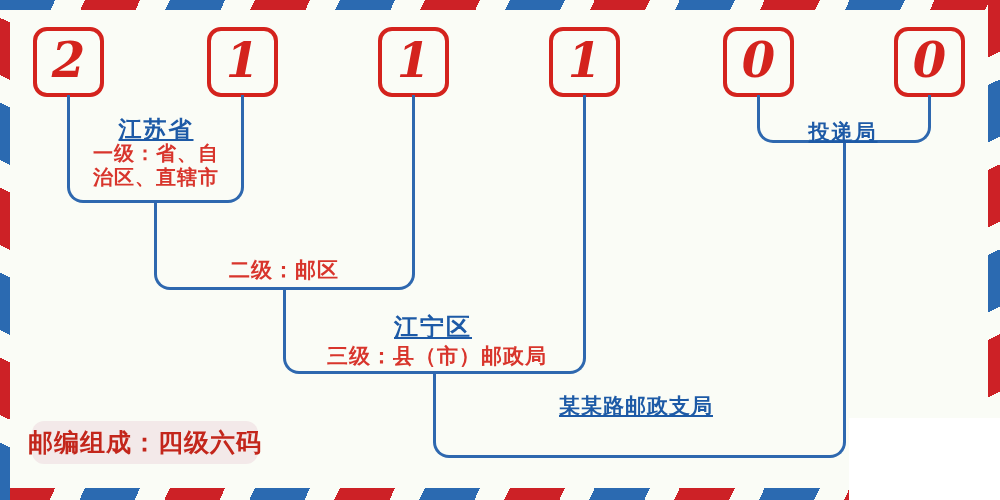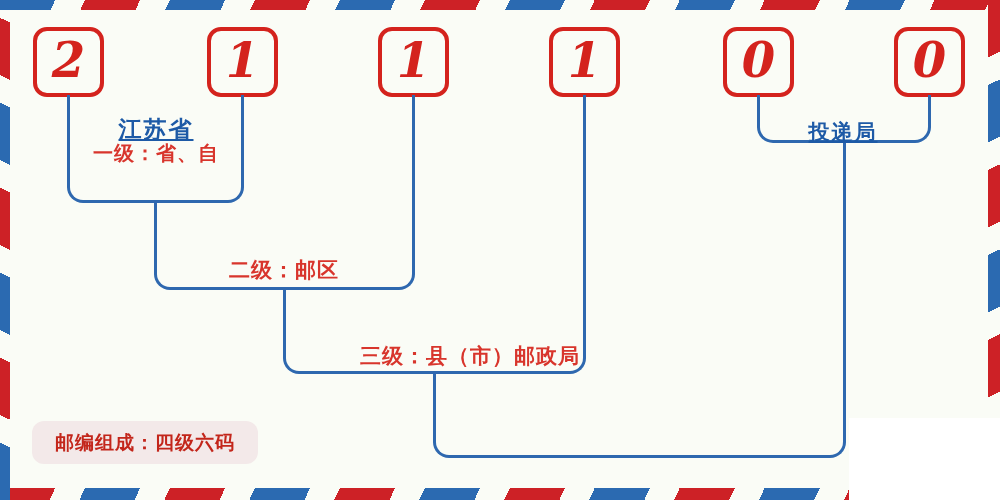--- a/index.html
+++ b/index.html
@@ -53,21 +53,21 @@
   .lbl-red{font-weight:bold; color:var(--label-red); letter-spacing:1px;}
 
   
   .badge{
     position:absolute; left:32px; top:421px; width:226px; height:43px; z-index:4;
     background:var(--badge-bg); border-radius:12px;
     display:flex; align-items:center; justify-content:center;
   }
   .badge-text{
     font-family:"DejaVu Serif","Liberation Serif",serif;
-    font-weight:bold; font-size:19px; color:var(--badge-text); letter-spacing:1px; white-space:nowrap;
+    font-weight:bold; font-size:25px; color:var(--badge-text); letter-spacing:1px; white-space:nowrap;
   }
 </style>
 </head>
 <body>
 
 <div class="canvas">
 
   <div class="border-strip border-top"></div>
   <div class="border-strip border-bottom"></div>
   <div class="border-strip border-left"></div>
@@ -102,26 +102,29 @@
   <div class="vline" style="left:583px; top:95px; height:195px;"></div>
 
   <div class="ubracket" style="left:757px; top:95px; width:174px; height:48px;"></div>
 
   <div class="ubracket" style="left:433px; top:372px; width:413px; height:86px;"></div>
   <div class="vline" style="left:843px; top:141px; height:233px;"></div>
 
   <div class="lbl lbl-blue" style="left:156px; top:114px; font-size:23px;">江苏省</div>
   <div class="lbl lbl-red" style="left:156px; top:143px; font-size:20px; line-height:24px;font-family:Liberation Mono, monospace;">
     <div>一级：省、自</div>
+    <div>治区、直辖市</div>
   </div>
 
   <div class="lbl lbl-red" style="left:284px; top:256px; font-size:21px;text-align:center;">二级：邮区</div>
 
-  <div class="lbl lbl-red" style="left:437px; top:342px; font-size:21px;margin-left:33px;">三级：县（市）邮政局</div>
+  <div class="lbl lbl-blue" style="left:433px; top:311px; font-size:24px;">江宁区</div>
+  <div class="lbl lbl-red" style="left:437px; top:342px; font-size:21px;">三级：县（市）邮政局</div>
 
+  <div class="lbl lbl-blue" style="left:636px; top:392px; font-size:21px; letter-spacing:1px;">某某路邮政支局</div>
 
   <div class="lbl lbl-blue" style="left:843px; top:118px; font-size:21px;">投递局</div>
 
   <div class="badge">
     <span class="badge-text">邮编组成：四级六码</span>
   </div>
 
 </div>
 
 </body></html>

